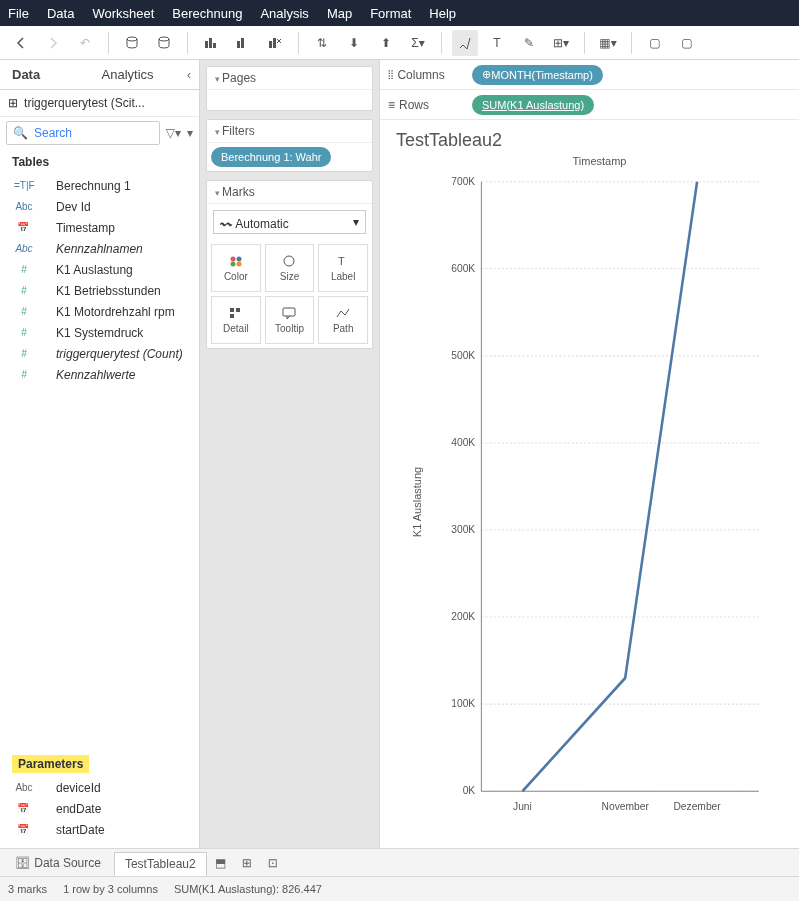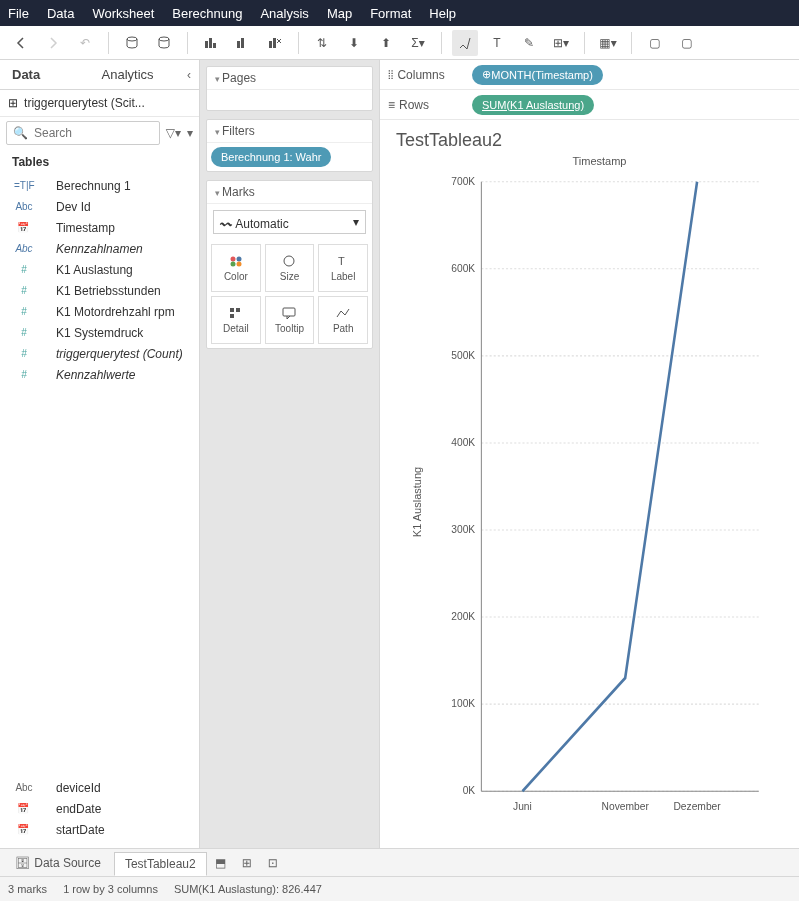--- a/index.html
+++ b/index.html
@@ -158,21 +158,21 @@
       <div class="datatab">Analytics</div>
       <div class="collapse-btn">‹</div>
     </div>
     <div class="datasource">
       <span>⊞</span>
       <span>triggerquerytest (Scit...</span>
     </div>
     <div class="search-row">
       <div class="search-box">
         <span>🔍</span>
-        <span style="color:#737373">Search</span>
+        <span style="color:#3b82f6">Search</span>
       </div>
       <span style="color:#666">▽▾</span>
       <span style="color:#666">▾</span>
     </div>
     <div class="section-hdr">Tables</div>
     <div class="field-list" id="fields">
         <div class="field">
           <span class="ico blue">=T|F</span>
           <span>Berechnung 1</span>
         </div>
@@ -207,20 +207,21 @@
         <div class="field italic">
           <span class="ico teal">#</span>
           <span>triggerquerytest (Count)</span>
         </div>
         <div class="field italic">
           <span class="ico teal">#</span>
           <span>Kennzahlwerte</span>
         </div>
       </div>
     <div style="flex:1"></div>
+    <div><span class="param-hdr">Parameters</span></div>
     <div class="field-list" id="params" style="padding-bottom:8px">
         <div class="field">
           <span class="ico">Abc</span>
           <span>deviceId</span>
         </div>
         <div class="field">
           <span class="ico">📅</span>
           <span>endDate</span>
         </div>
         <div class="field">

